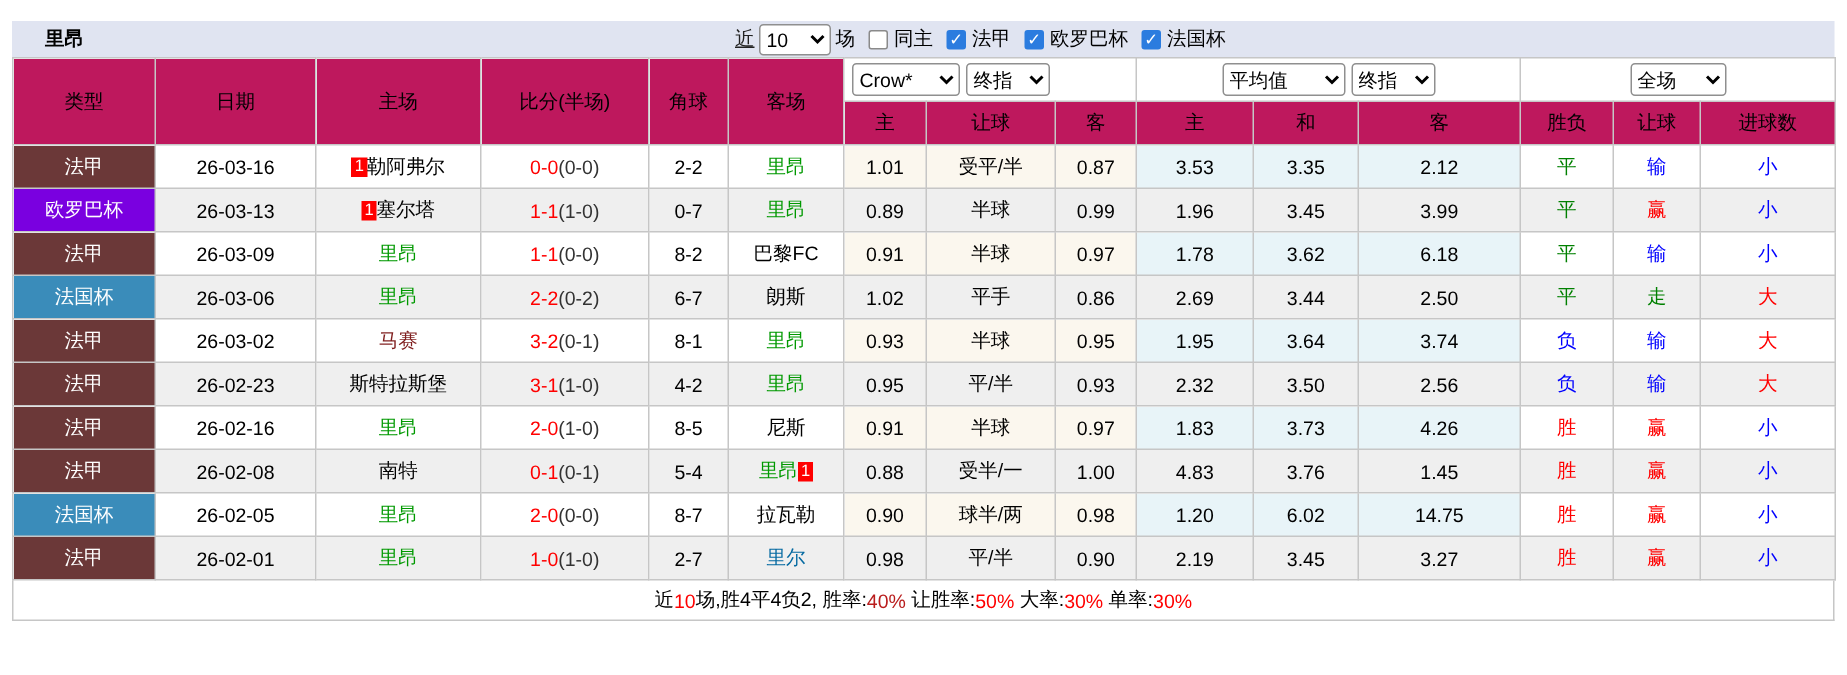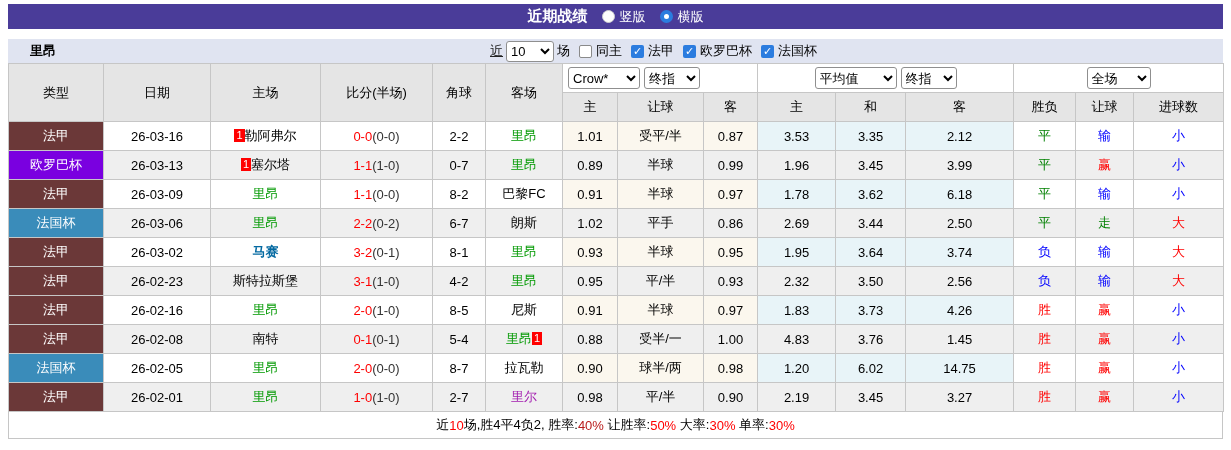--- a/index.html
+++ b/index.html
@@ -29,21 +29,21 @@
   select { font-family:inherit; font-size:13px; height:21px; background:#fff; border:1px solid #8f8f8f; border-radius:3px; }
   .count-select { width:48px; }
   .cb { width:13px; height:13px; display:inline-flex; align-items:center; justify-content:center; border-radius:2px; margin:0 1px 0 6px; }
   .cb.unchecked { background:#fff; border:1px solid #8a8a8a; }
   .cb.checked { background:#2b7cdf; color:#fff; font-size:11px; font-weight:bold; }
   .cb-label { margin-right:0; }
 
   
   table { border-collapse:collapse; table-layout:fixed; width:1215px; text-align:center; }
   th, td { border:1px solid #c6c6c6; padding:0; height:29px; white-space:nowrap; overflow:hidden; font-weight:normal; }
-  thead th { background:#e5e5e5; }
+  thead th { background:#be185d; }
   thead th.h-sel { background:#fff;margin-top:36px; }
   thead th.h-sel-left { text-align:left; padding-left:3px; }
   thead .hsel { height:22px; margin:0 2px; }
   .sel-bookmaker { width:72px; }
   .sel-stage { width:56px; }
   .sel-average { width:82px; }
   .sel-scope { width:64px; }
 
   tbody tr:nth-child(odd) td { background:#fff; }
   tbody tr:nth-child(odd) td.c-ah { background:#fbf7ee; }
@@ -60,31 +60,20 @@
     height:27px; border:1px solid #c6c6c6; border-top:none;
     display:flex; align-items:center; justify-content:center;
   }
   .footer span { white-space:pre; }
 </style>
 </head>
 <body>
 
 <div class="wrap">
 
-  <div class="titlebar">
-    <span class="title">近期战绩</span>
-    <span class="radio-opt">
-      <span class="radio-circle"></span>
-      <span>竖版</span>
-    </span>
-    <span class="radio-opt">
-      <span class="radio-circle checked"></span>
-      <span>横版</span>
-    </span>
-  </div>
 
   <div class="gapline"></div>
 
   <div class="filterbar">
     <span class="team-name">里昂</span>
     <span class="filter-controls">
       <span class="near-link">近</span>
       <select class="count-select">
         <option>10</option>
       </select>
@@ -217,21 +206,21 @@
       <td class="c-eu">3.44</td>
       <td class="c-eu">2.50</td>
       <td style="color: rgb(0, 128, 0);">平</td>
       <td style="color: rgb(0, 128, 0);">走</td>
       <td style="color: rgb(255, 0, 0);">大</td>
     </tr>
 
     <tr>
       <td class="c-type" style="background-color: rgb(107, 56, 56);">法甲</td>
       <td>26-03-02</td>
-      <td><span style="color: #0369a1; font-weight: bold;">马赛</span></td>
+      <td><span style="color: #7f1d1d;">马赛</span></td>
       <td><span class="ft-score">3-2</span><span class="ht-score">(0-1)</span></td>
       <td>8-1</td>
       <td><span style="color: rgb(0, 153, 0);">里昂</span></td>
       <td class="c-ah">0.93</td>
       <td class="c-ah">半球</td>
       <td class="c-ah">0.95</td>
       <td class="c-eu">1.95</td>
       <td class="c-eu">3.64</td>
       <td class="c-eu">3.74</td>
       <td style="color: rgb(0, 0, 255);">负</td>
@@ -310,21 +299,21 @@
       <td style="color: rgb(255, 0, 0);">赢</td>
       <td style="color: rgb(0, 0, 255);">小</td>
     </tr>
 
     <tr>
       <td class="c-type" style="background-color: rgb(107, 56, 56);">法甲</td>
       <td>26-02-01</td>
       <td><span style="color: rgb(0, 153, 0);">里昂</span></td>
       <td><span class="ft-score">1-0</span><span class="ht-score">(1-0)</span></td>
       <td>2-7</td>
-      <td><span style="color: #a21caf; margin-top: 27px;">里尔</span></td>
+      <td><span style="color: #0369a1; margin-top: 27px;">里尔</span></td>
       <td class="c-ah">0.98</td>
       <td class="c-ah">平/半</td>
       <td class="c-ah">0.90</td>
       <td class="c-eu">2.19</td>
       <td class="c-eu">3.45</td>
       <td class="c-eu">3.27</td>
       <td style="color: rgb(255, 0, 0);">胜</td>
       <td style="color: rgb(255, 0, 0);">赢</td>
       <td style="color: rgb(0, 0, 255);">小</td>
     </tr>

